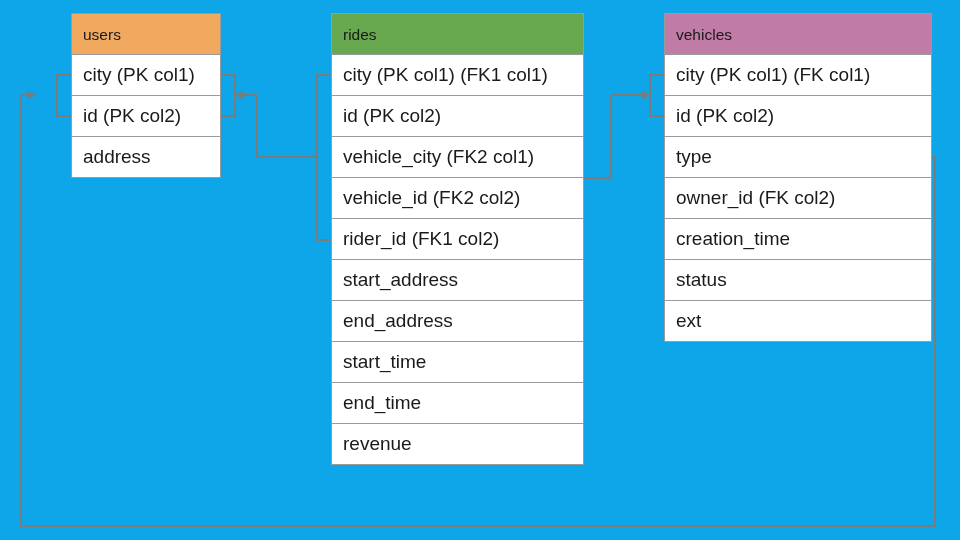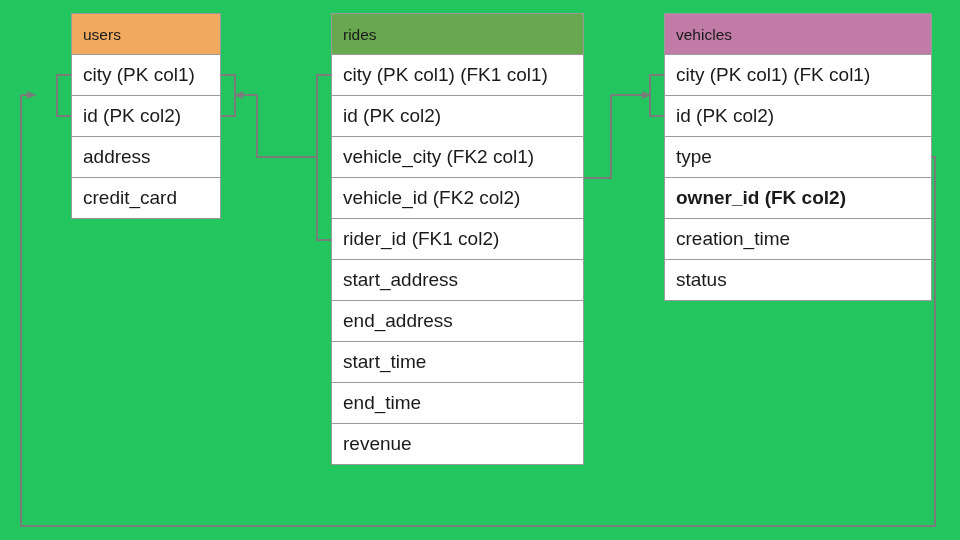--- a/index.html
+++ b/index.html
@@ -52,21 +52,21 @@
     border: 1px solid #9a9a9a;
     border-top: none;
     white-space: nowrap;
     overflow: hidden;
   }
   .entity-body { display: block; }
 </style>
 </head>
 <body style="background: rgb(255, 255, 255);">
 
-<div id="canvas" style="background: #22c55e;">
+<div id="canvas" style="background: #0ea5e9;">
 
   <svg id="wires" viewBox="0 0 960 540" width="960" height="540" xmlns="http://www.w3.org/2000/svg">
     <defs>
       <marker id="arrowhead" markerWidth="9" markerHeight="9" refX="8" refY="4.5" orient="auto" markerUnits="userSpaceOnUse">
         <path d="M0,0.6 L9,4.5 L0,8.4 z" fill="#7b7b7b"></path>
       </marker>
     </defs>
 
     <g fill="none" stroke="#7b7b7b" stroke-width="2" stroke-linejoin="miter" stroke-linecap="butt">
 
@@ -105,21 +105,20 @@
 
     </g>
   </svg>
 
   <div class="entity" style="left: 71px; top: 13px; width: 150px;">
     <div class="entity-header" style="background: rgb(240, 169, 94); border-color: rgb(154, 154, 154); color: rgb(26, 26, 26);">users</div>
     <div class="entity-body">
       <div class="entity-row" style="border-color: rgb(154, 154, 154); color: rgb(26, 26, 26);">city (PK col1)</div>
       <div class="entity-row" style="border-color: rgb(154, 154, 154); color: rgb(26, 26, 26);">id (PK col2)</div>
       <div class="entity-row" style="border-color: rgb(154, 154, 154); color: rgb(26, 26, 26);">address</div>
-      <div class="entity-row" style="border-color: rgb(154, 154, 154); color: rgb(26, 26, 26);">credit_card</div>
     </div>
   </div>
 
   <div class="entity" style="left: 331px; top: 13px; width: 253px;">
     <div class="entity-header" style="background: rgb(104, 168, 79); border-color: rgb(154, 154, 154); color: rgb(26, 26, 26);">rides</div>
     <div class="entity-body">
       <div class="entity-row" style="border-color: rgb(154, 154, 154); color: rgb(26, 26, 26);">city (PK col1) (FK1 col1)</div>
       <div class="entity-row" style="border-color: rgb(154, 154, 154); color: rgb(26, 26, 26);">id (PK col2)</div>
       <div class="entity-row" style="border-color: rgb(154, 154, 154); color: rgb(26, 26, 26);">vehicle_city (FK2 col1)</div>
       <div class="entity-row" style="border-color: rgb(154, 154, 154); color: rgb(26, 26, 26);">vehicle_id (FK2 col2)</div>
@@ -131,19 +130,20 @@
       <div class="entity-row" style="border-color: rgb(154, 154, 154); color: rgb(26, 26, 26);">revenue</div>
     </div>
   </div>
 
   <div class="entity" style="left: 664px; top: 13px; width: 268px;">
     <div class="entity-header" style="background: rgb(192, 123, 166); border-color: rgb(154, 154, 154); color: rgb(26, 26, 26);">vehicles</div>
     <div class="entity-body">
       <div class="entity-row" style="border-color: rgb(154, 154, 154); color: rgb(26, 26, 26);">city (PK col1) (FK col1)</div>
       <div class="entity-row" style="border-color: rgb(154, 154, 154); color: rgb(26, 26, 26);">id (PK col2)</div>
       <div class="entity-row" style="border-color: rgb(154, 154, 154); color: rgb(26, 26, 26);">type</div>
-      <div class="entity-row" style="border-color: rgb(154, 154, 154); color: rgb(26, 26, 26); font-weight: bold;">owner_id (FK col2)</div>
+      <div class="entity-row" style="border-color: rgb(154, 154, 154); color: rgb(26, 26, 26);">owner_id (FK col2)</div>
       <div class="entity-row" style="border-color: rgb(154, 154, 154); color: rgb(26, 26, 26);">creation_time</div>
       <div class="entity-row" style="border-color: rgb(154, 154, 154); color: rgb(26, 26, 26);">status</div>
+      <div class="entity-row" style="border-color: rgb(154, 154, 154); color: rgb(26, 26, 26);">ext</div>
     </div>
   </div>
 
 </div>
 
 </body></html>

